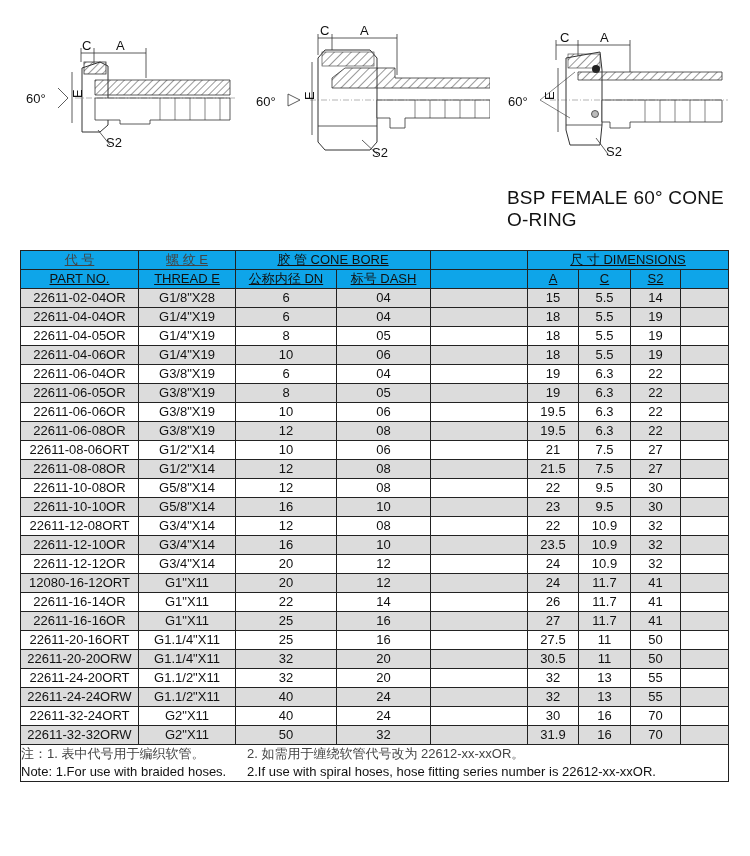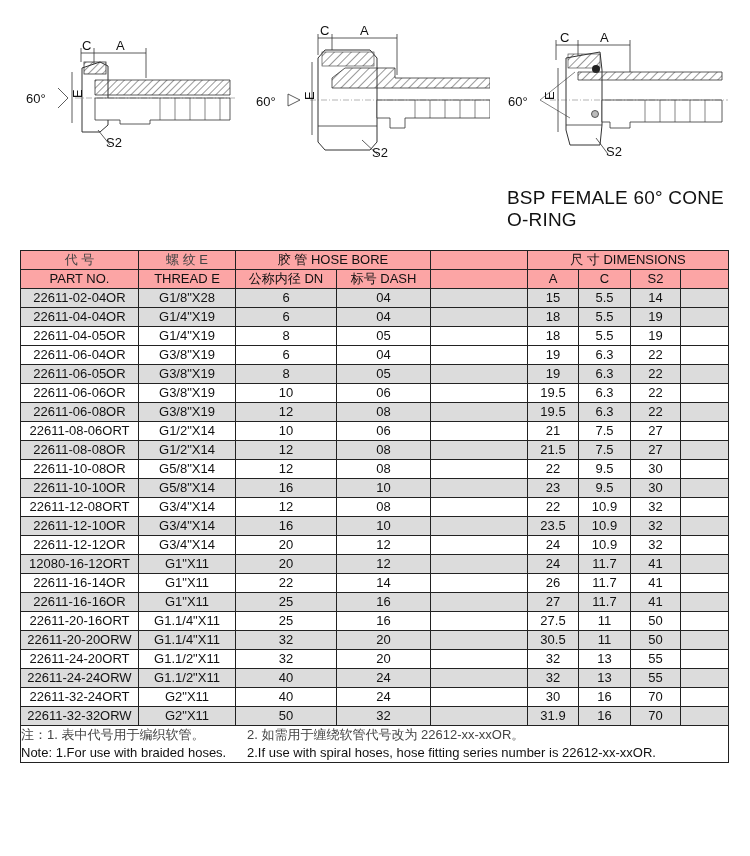--- a/index.html
+++ b/index.html
@@ -6,21 +6,21 @@
   body { width: 750px; height: 856px; position: relative; overflow: hidden;
          font-family: "Liberation Sans", "DejaVu Sans", sans-serif; color: #111; }
   .drawing { position: absolute; top: 0; }
   .drawing svg { display: block; }
   .lbl { font-family: "Liberation Sans", sans-serif; font-size: 13px; fill: #111; }
   .caption { position: absolute; left: 507px; top: 187px; font-size: 19px; letter-spacing: 0.2px; }
   table.spec { position: absolute; left: 20px; top: 250px; border-collapse: collapse;
                table-layout: fixed; width: 708px; font-size: 13px; }
   table.spec td { border: 1.5px solid #222; text-align: center; padding: 0; height: 18px;
                   line-height: 18px; white-space: nowrap; overflow: hidden; }
-  table.spec tr.hdr td { background: #fca5a5; height: 18px; }
+  table.spec tr.hdr td { background: #0ea5e9; height: 18px; text-decoration: underline; }
   table.spec tr.row-odd td { background: #ffffff; }
   table.spec tr.row-even td { background: #dcdcdc; }
   table.spec tr.notes td { text-align: left; padding-left: 0; line-height: 18px;
                            background: #fff; font-size: 13px; }
   .cnt { color: #444; }
   .notes-line { display: flex; }
   .notes-line span.n1 { width: 226px; display: inline-block; }
 </style>
 </head>
 <body>
@@ -147,21 +147,21 @@
     <col style="width:97px">
       <col style="width:51px">
       <col style="width:52px">
       <col style="width:50px">
       <col style="width:48px">
   </colgroup>
   <tbody>
       <tr class="hdr">
     <td class="cnt">代 号</td>
     <td class="cnt">螺 纹 E</td>
-    <td colspan="2">胶  管  HOSE BORE</td>
+    <td colspan="2">胶  管  CONE BORE</td>
     <td></td>
     <td colspan="4">尺  寸  DIMENSIONS</td>
   </tr>
   <tr class="hdr">
     <td>PART NO.</td>
     <td>THREAD  E</td>
     <td>公称内径 DN</td>
     <td>标号 DASH</td>
     <td></td>
     <td>A</td>
@@ -197,20 +197,31 @@
         <td>22611-04-05OR</td>
         <td>G1/4"X19</td>
         <td>8</td>
         <td>05</td>
         <td></td>
         <td>18</td>
         <td>5.5</td>
         <td>19</td>
         <td></td>
       </tr>
+      <tr class="row-even">
+        <td>22611-04-06OR</td>
+        <td>G1/4"X19</td>
+        <td>10</td>
+        <td>06</td>
+        <td></td>
+        <td>18</td>
+        <td>5.5</td>
+        <td>19</td>
+        <td></td>
+      </tr>
       <tr class="row-odd">
         <td>22611-06-04OR</td>
         <td>G3/8"X19</td>
         <td>6</td>
         <td>04</td>
         <td></td>
         <td>19</td>
         <td>6.3</td>
         <td>22</td>
         <td></td>

